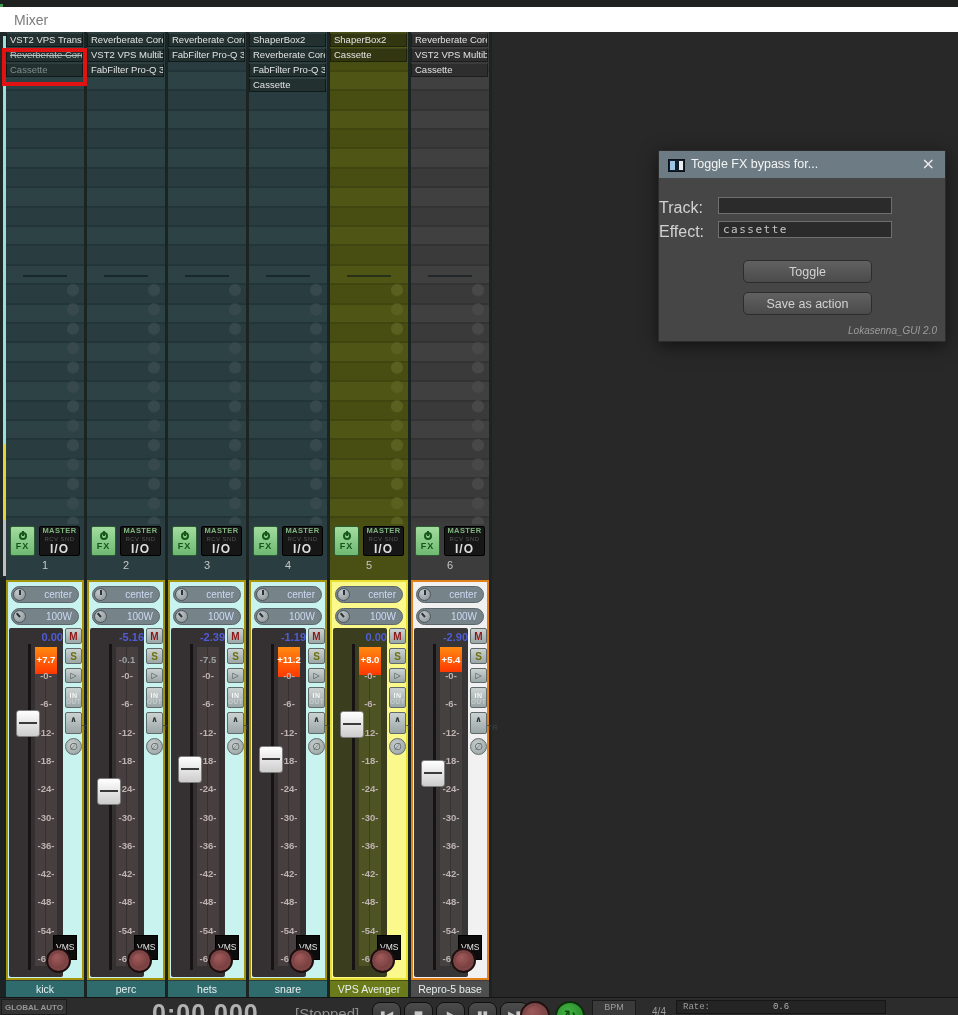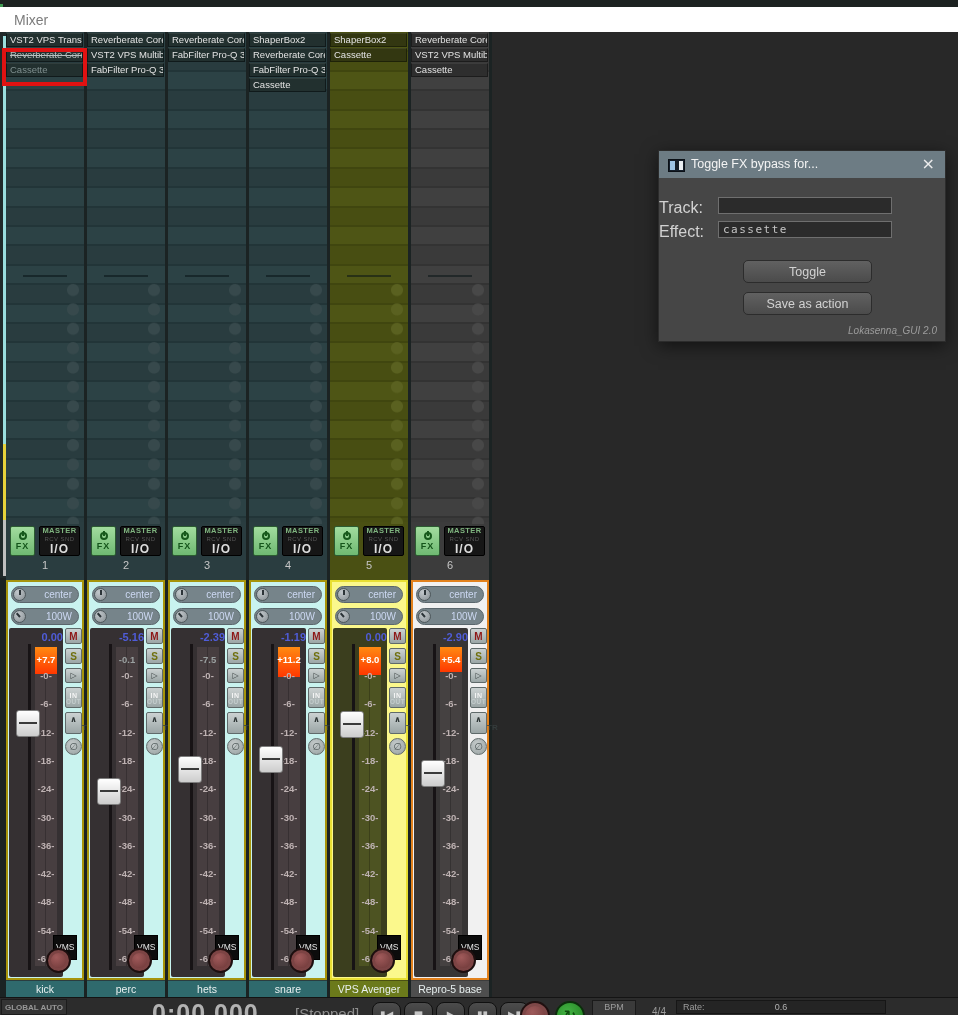--- a/index.html
+++ b/index.html
@@ -152,21 +152,21 @@
   .t0{left:372px;}.t1{left:404px;}.t2{left:436px;}.t3{left:468px;}.t4{left:500px;}
   .rec-t{position:absolute;left:520px;top:3px;width:30px;height:30px;border-radius:50%;
      background:radial-gradient(circle at 40% 35%,#9e5a5a,#613232);border:2px solid #201010;
      box-sizing:border-box;box-shadow:inset 0 0 0 3px #7e4848;padding:0;}
   .loop-t{position:absolute;left:555px;top:3px;width:30px;height:30px;border-radius:50%;
      background:radial-gradient(circle at 40% 35%,#43b343,#1f7a1f);border:2px solid #0c2e0c;
      box-sizing:border-box;color:#0f4f0f;font-size:15px;font-weight:bold;text-align:center;line-height:25px;padding:0;}
   .bpmbox{position:absolute;left:592px;top:2px;width:42px;height:14px;background:#3a3a3a;border:1px solid #1a1a1a;
      font-size:9px;color:#9c9c9c;text-align:center;line-height:13px;box-sizing:content-box;}
   .tsig{position:absolute;left:644px;top:8px;width:30px;font-size:10px;color:#9c9c9c;text-align:center;}
-  .ratebox{position:absolute;left:676px;top:2px;width:208px;height:12px;background:#242424;border:1px solid #161616;}
+  .ratebox{position:absolute;left:676px;top:2px;width:208px;height:12px;background:#242424;border:1px solid #161616;font-family:Liberation Mono, monospace;}
   .ratelabel{position:absolute;left:6px;top:1px;font-size:9px;color:#9c9c9c;}
   .ratevalue{position:absolute;left:0;top:1px;width:100%;text-align:center;font-size:9px;color:#b0b0b0;}
 </style>
 </head>
 <body>
 
 <div class="top-strip"></div>
 <div class="green-dot"></div>
 <div class="win-title">
   <span>Mixer</span>

